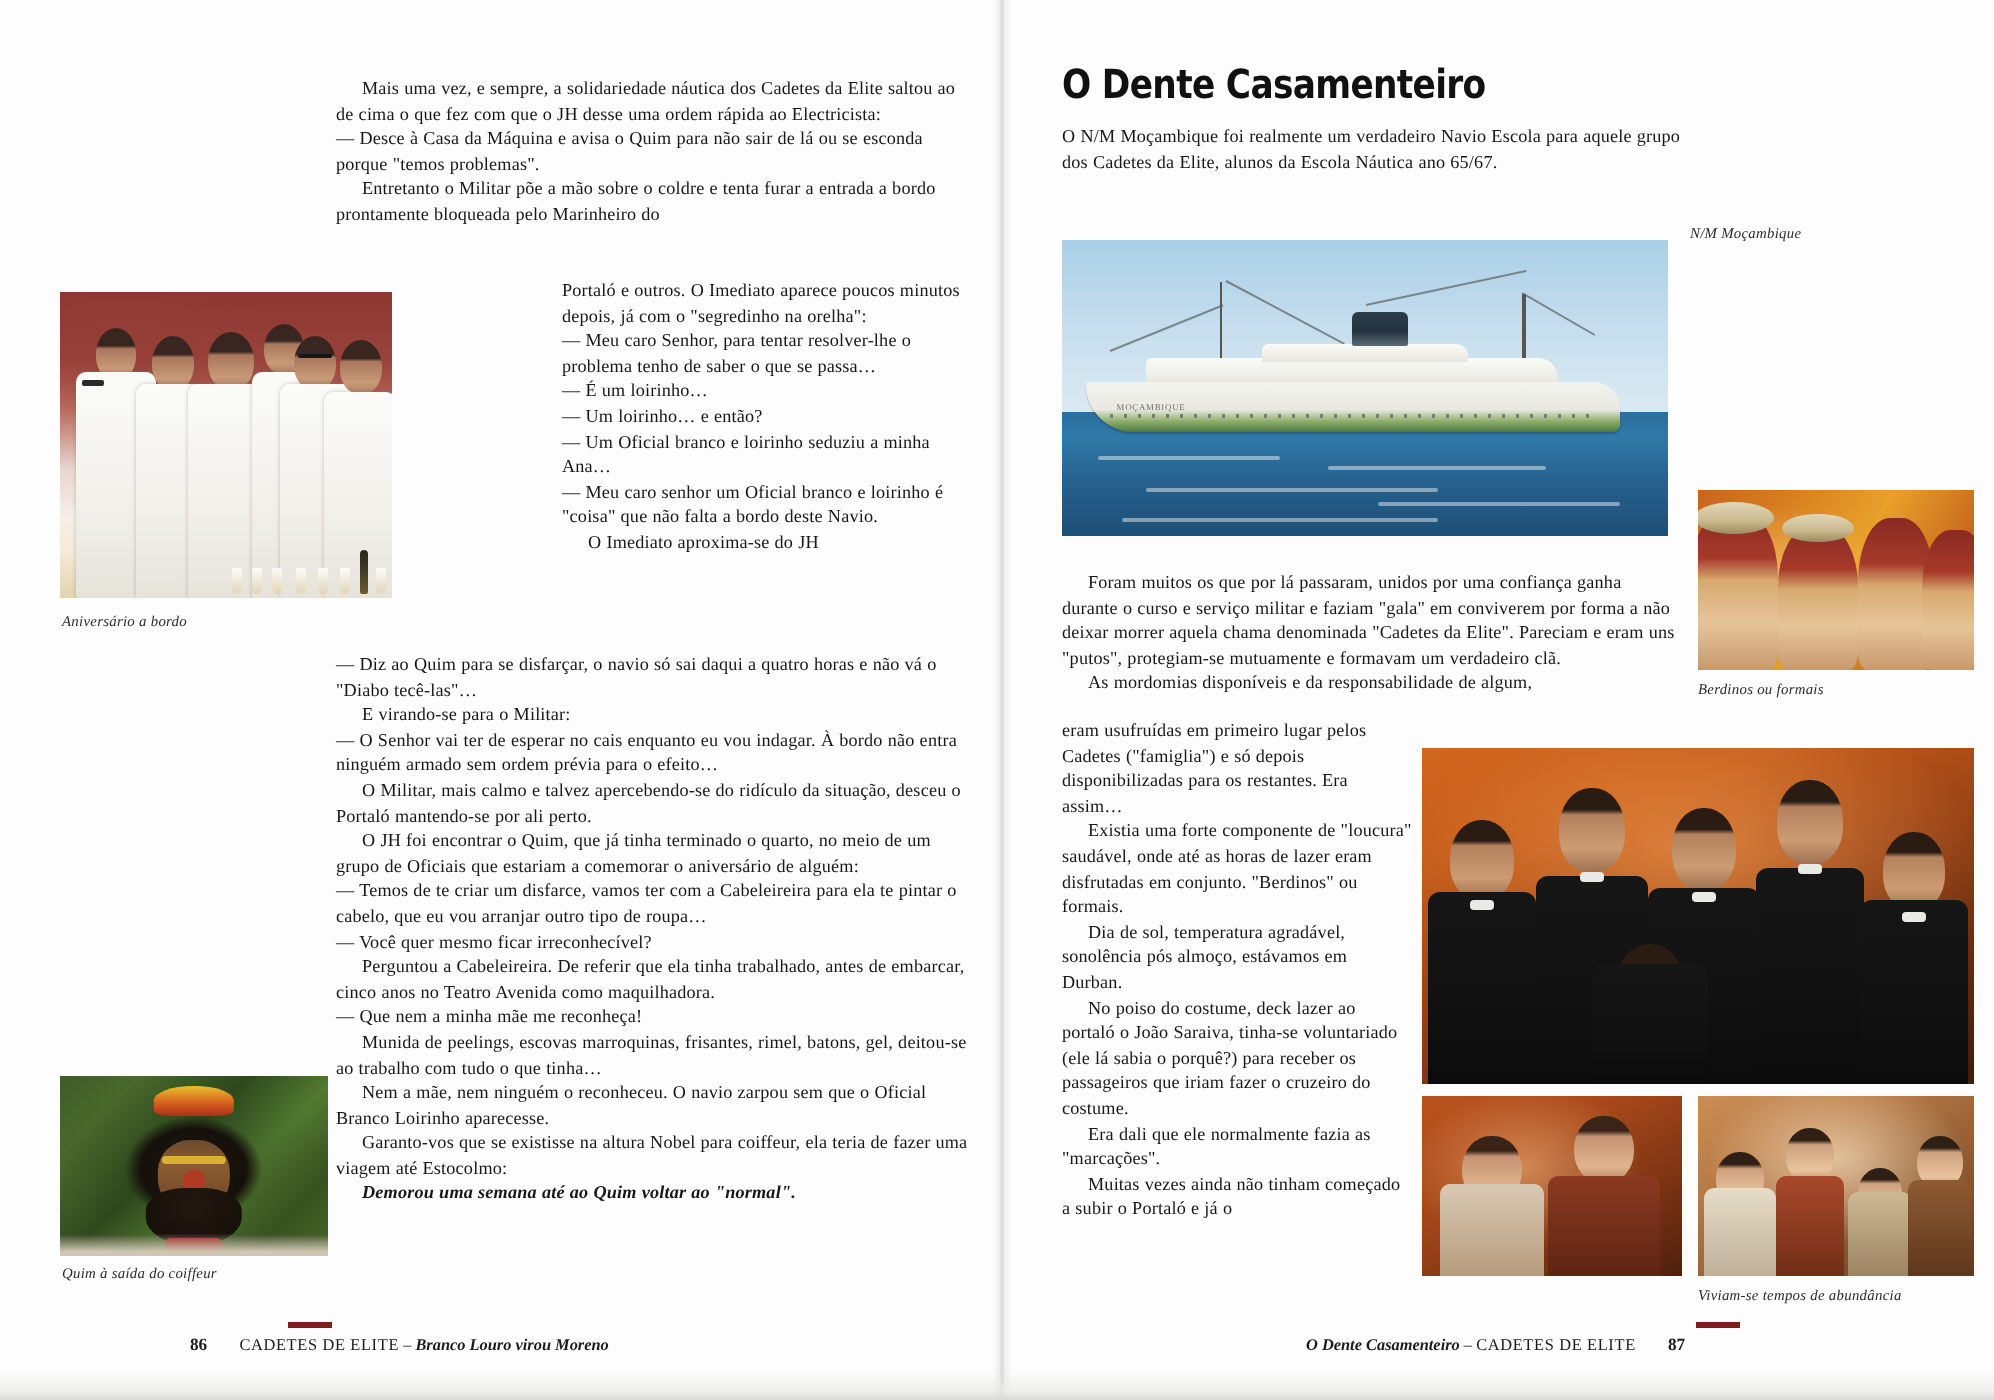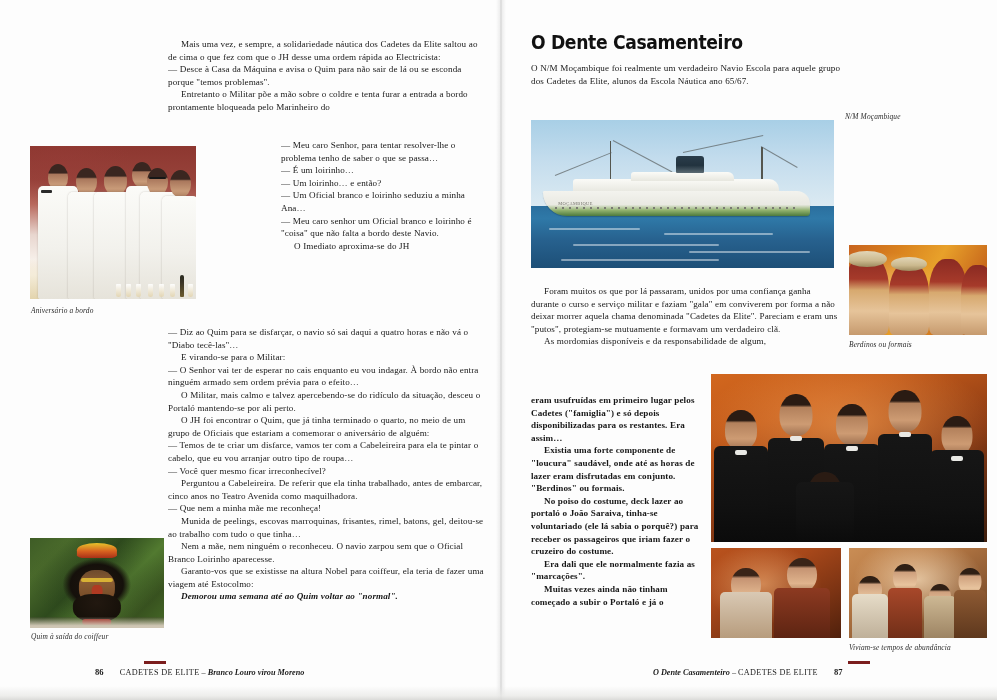--- a/index.html
+++ b/index.html
@@ -357,20 +357,21 @@
     </div>
     <div class="caption" style="left:31px; top:632px;">Quim à saída do coiffeur</div>
 
     <div class="col" style="left:168px; top:38px; width:320px;">
       <p class="ind">Mais uma vez, e sempre, a solidariedade náutica dos Cadetes da Elite saltou ao de cima o que fez com que o JH desse uma ordem rápida ao Electricista:</p>
       <p class="dash">— Desce à Casa da Máquina e avisa o Quim para não sair de lá ou se esconda porque "temos problemas".</p>
       <p class="ind">Entretanto o Militar põe a mão sobre o coldre e tenta furar a entrada a bordo prontamente bloqueada pelo Marinheiro do</p>
     </div>
 
     <div class="col" style="left:281px; top:139px; width:207px;">
+      <p>Portaló e outros. O Imediato aparece poucos minutos depois, já com o "segredinho na orelha":</p>
       <p class="dash">— Meu caro Senhor, para tentar resolver-lhe o problema tenho de saber o que se passa…</p>
       <p class="dash">— É um loirinho…</p>
       <p class="dash">— Um loirinho… e então?</p>
       <p class="dash">— Um Oficial branco e loirinho seduziu a minha Ana…</p>
       <p class="dash">— Meu caro senhor um Oficial branco e loirinho é "coisa" que não falta a bordo deste Navio.</p>
       <p class="ind">O Imediato aproxima-se do JH</p>
     </div>
 
     <div class="col" style="left:168px; top:326px; width:320px;">
       <p class="dash">— Diz ao Quim para se disfarçar, o navio só sai daqui a quatro horas e não vá o "Diabo tecê-las"…</p>
@@ -427,23 +428,24 @@
       <div class="portholes"></div>
       <div class="name">MOÇAMBIQUE</div>
     </div>
     <div class="caption" style="left:345px; top:112px;">N/M Moçambique</div>
 
     <div class="col" style="left:31px; top:285px; width:310px;">
       <p class="ind">Foram muitos os que por lá passaram, unidos por uma confiança ganha durante o curso e serviço militar e faziam "gala" em conviverem por forma a não deixar morrer aquela chama denominada "Cadetes da Elite". Pareciam e eram uns "putos", protegiam-se mutuamente e formavam um verdadeiro clã.</p>
       <p class="ind">As mordomias disponíveis e da responsabilidade de algum,</p>
     </div>
 
-    <div class="col" style="left:31px; top:394px; width:175px;font-weight:bold;">
+    <div class="col" style="left:31px; top:359px; width:175px;">
       <p>eram usufruídas em primeiro lugar pelos Cadetes ("famiglia") e só depois disponibilizadas para os restantes. Era assim…</p>
       <p class="ind">Existia uma forte componente de "loucura" saudável, onde até as horas de lazer eram disfrutadas em conjunto. "Berdinos" ou formais.</p>
+      <p class="ind">Dia de sol, temperatura agradável, sonolência pós almoço, estávamos em Durban.</p>
       <p class="ind">No poiso do costume, deck lazer ao portaló o João Saraiva, tinha-se voluntariado (ele lá sabia o porquê?) para receber os passageiros que iriam fazer o cruzeiro do costume.</p>
       <p class="ind">Era dali que ele normalmente fazia as "marcações".</p>
       <p class="ind">Muitas vezes ainda não tinham começado a subir o Portaló e já o</p>
     </div>
 
     <div class="photo ph-berdinos" style="left:349px; top:245px; width:138px; height:90px;">
       <div class="figure" style="left:-4px;  width:44px; height:80px;"></div>
       <div class="hat" style="left:-2px;  top:6px; width:40px; height:16px;"></div>
       <div class="figure" style="left:40px;  width:40px; height:72px;"></div>
       <div class="hat" style="left:42px;  top:12px; width:36px; height:14px;"></div>

